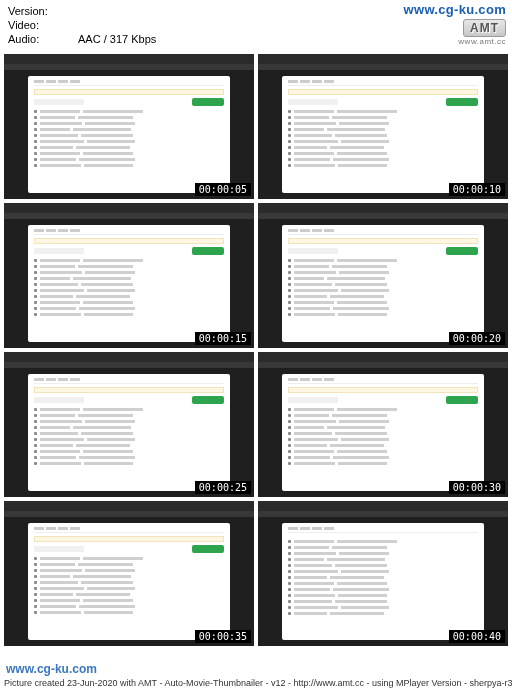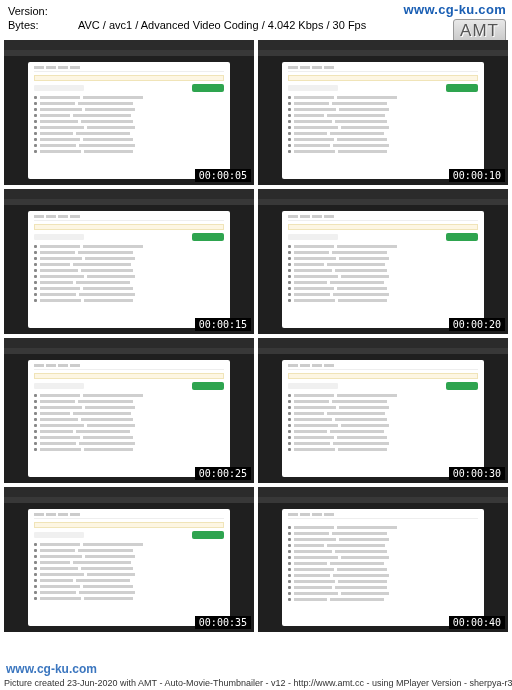--- a/index.html
+++ b/index.html
@@ -41,22 +41,22 @@
   }
   .logo-box {
     display: inline-block;
     background: linear-gradient(#e8e8e8,#c8c8c8);
     border: 1px solid #999;
     border-radius: 3px;
     padding: 1px 6px;
     margin-top: 2px;
   }
   .logo-text {
-    font-weight: normal;
-    font-size: 17px;
+    font-weight: bold;
+    font-size: 12px;
     color: #555;
     text-shadow: 1px 1px 0 #fff;
     letter-spacing: 1px;
   }
   .logo-sub {
     font-size: 8px;
     color: #777;
     letter-spacing: 0.5px;
   }
   .grid {
@@ -162,22 +162,25 @@
   }
 </style>
 </head>
 <body>
 
 <div class="header">
   <div class="meta-row">
     <div class="meta-label">Version:</div>
   </div>
   <div class="meta-row">
-    <div class="meta-label">Bytes:</div>
-    <div class="meta-value">AVC / avc1 / Advanced Video Coding / 4.042 Kbps / 30 Fps</div>
+    <div class="meta-label">Video:</div>
+  </div>
+  <div class="meta-row">
+    <div class="meta-label">Audio:</div>
+    <div class="meta-value">AAC / 317 Kbps</div>
   </div>
 
   <div class="logo-area">
     <div class="logo-url">www.cg-ku.com</div>
     <div class="logo-box">
       <div class="logo-text">AMT</div>
     </div>
     <div class="logo-sub">www.amt.cc</div>
   </div>
 </div>

